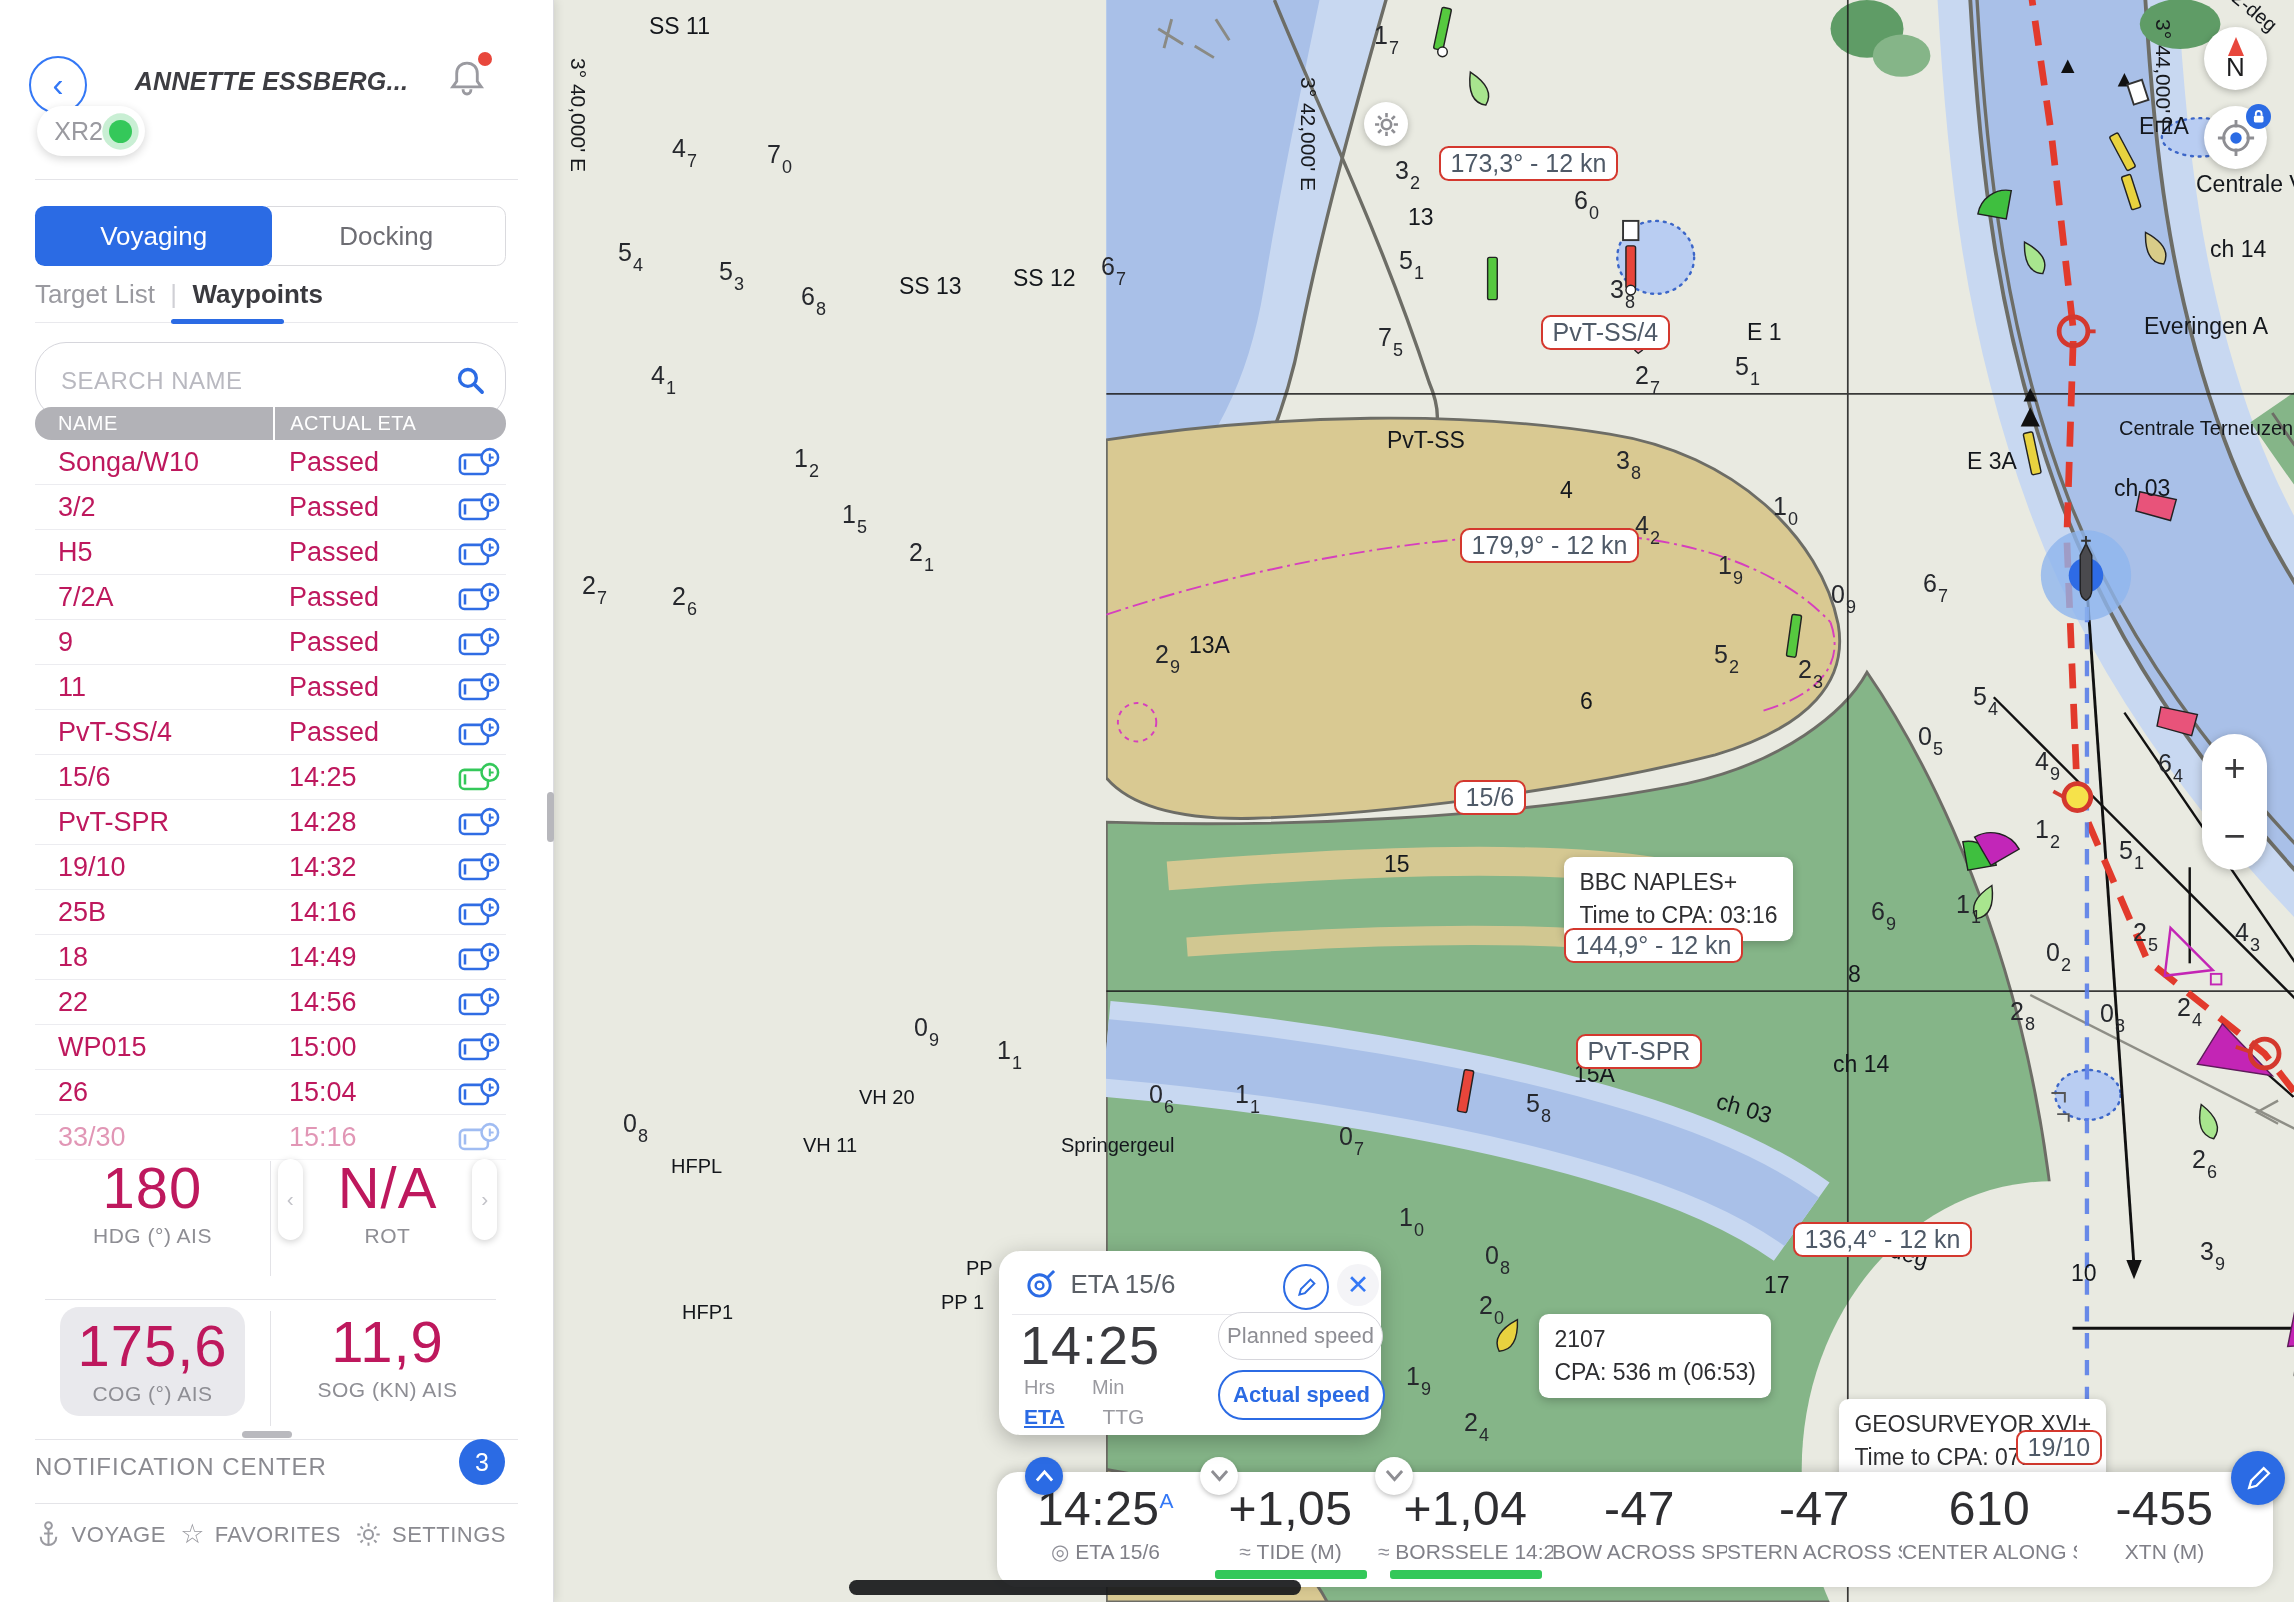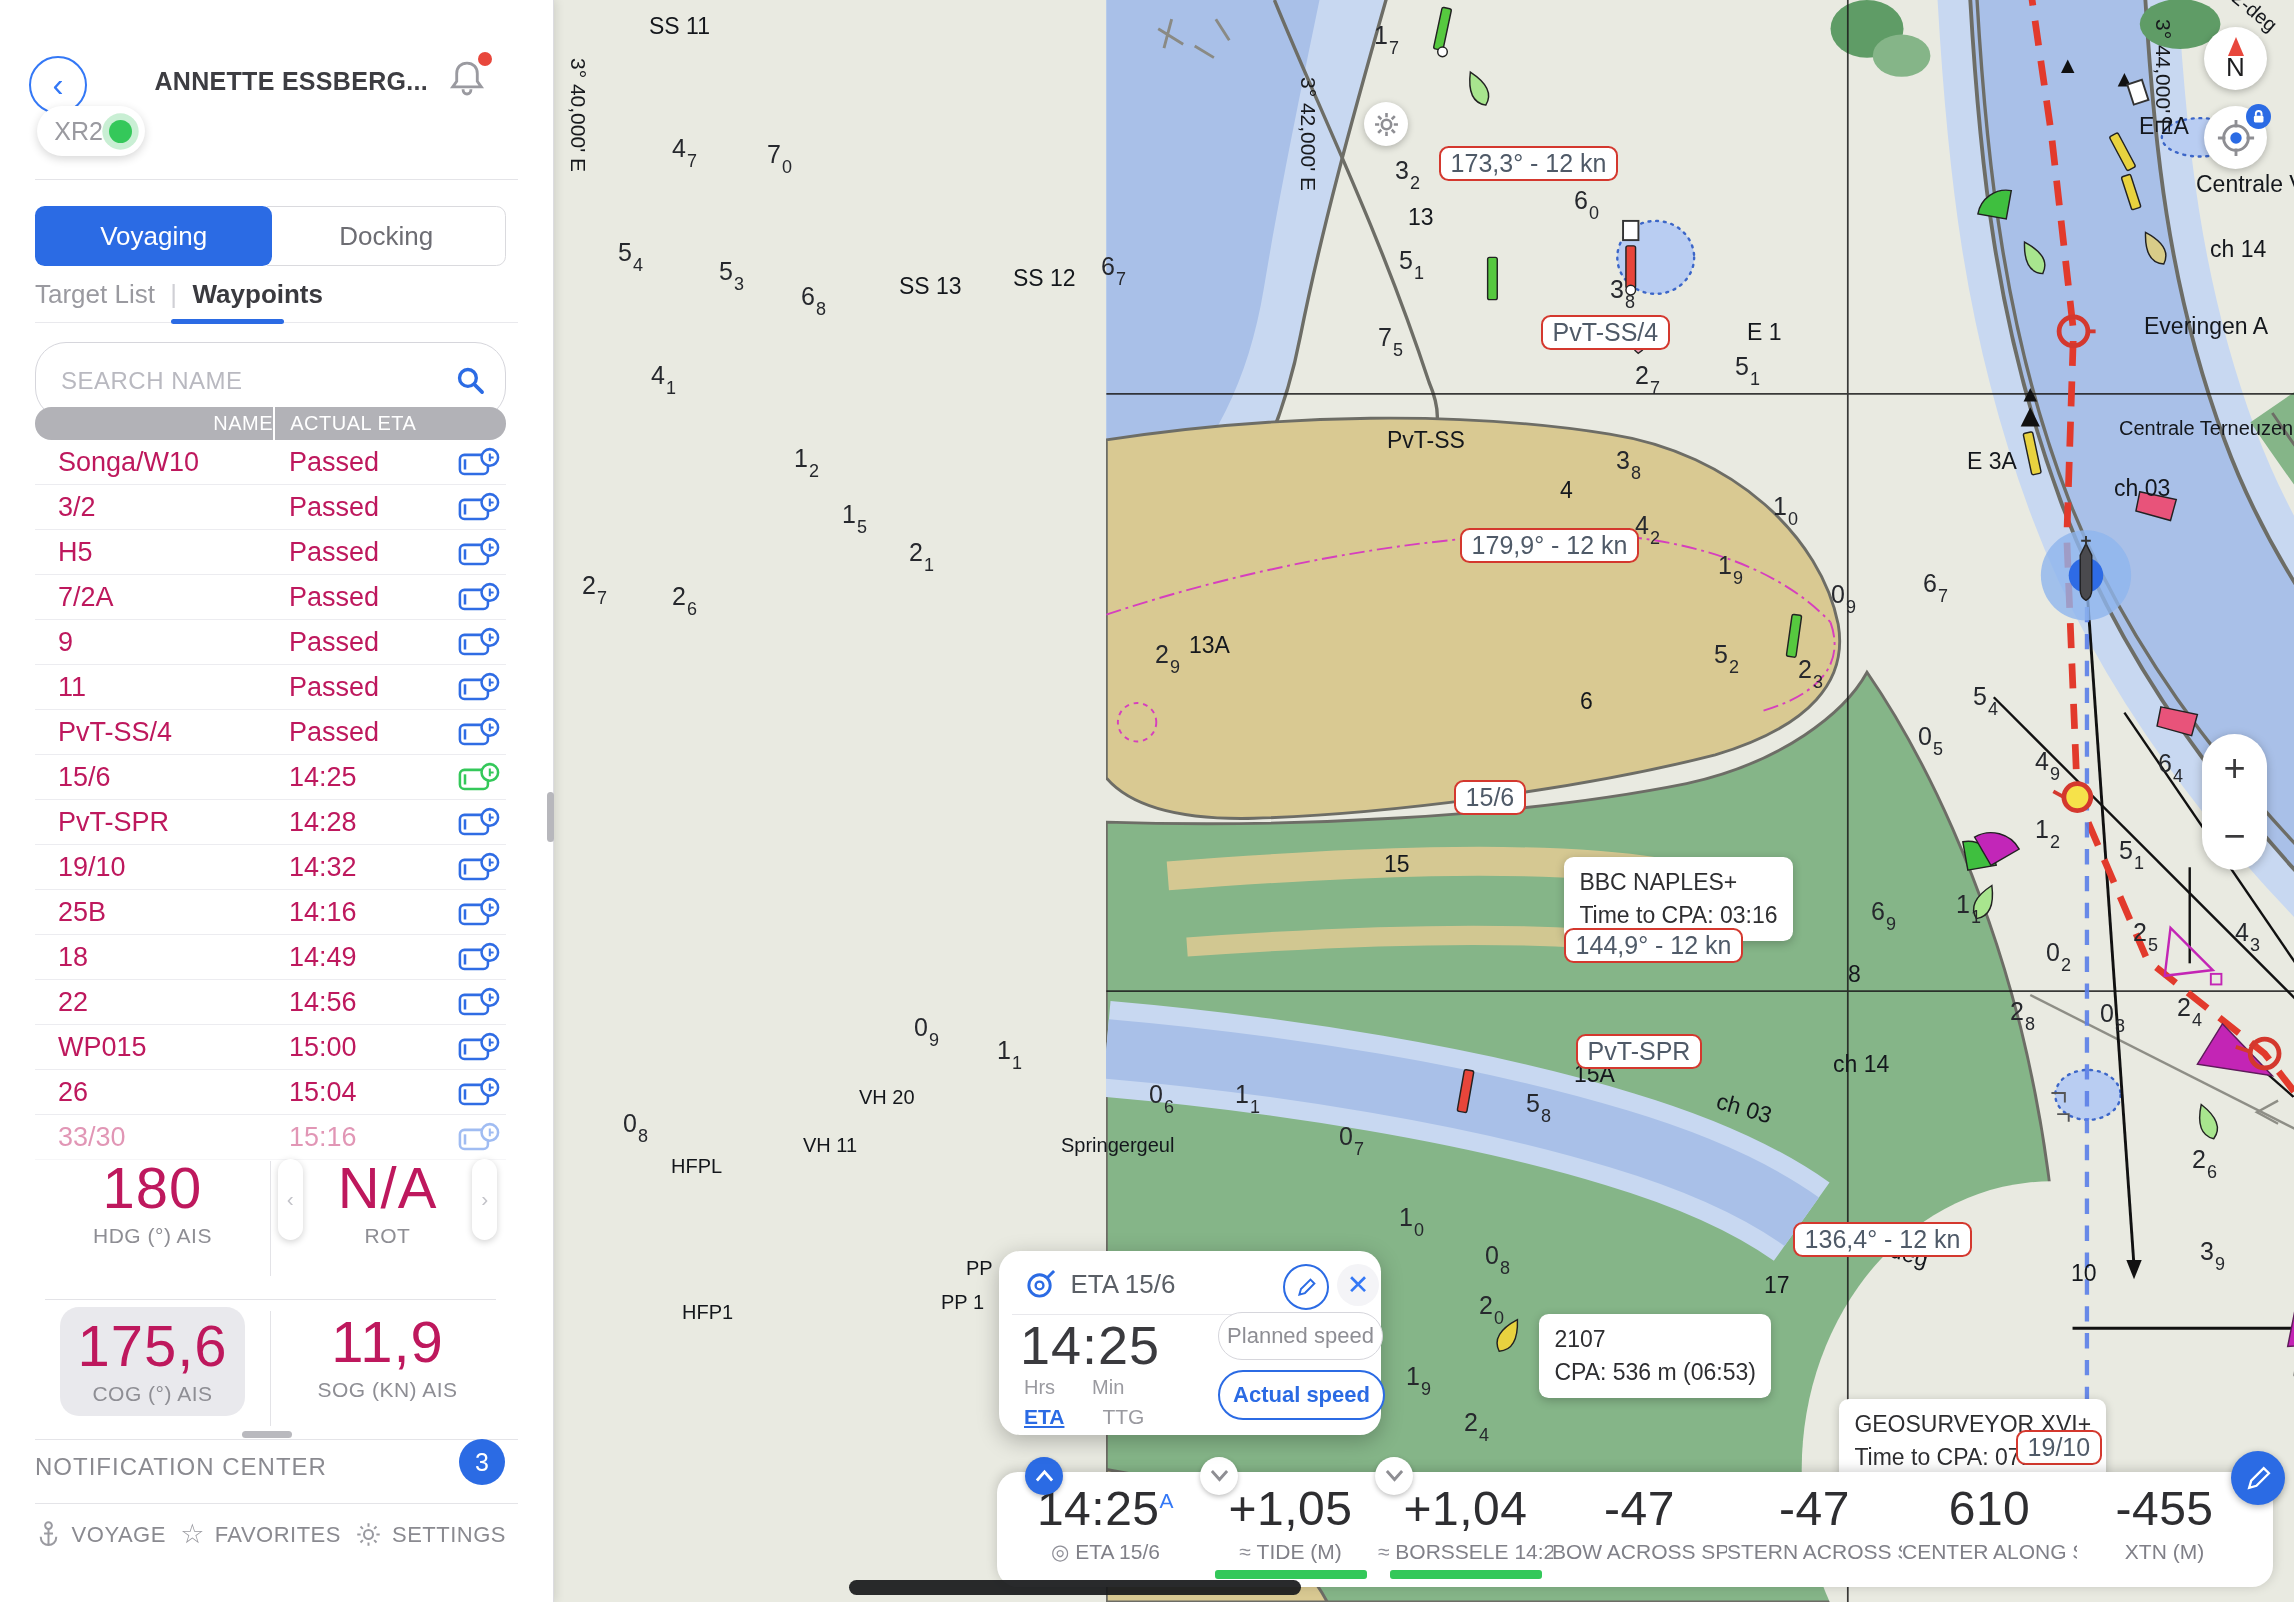--- a/index.html
+++ b/index.html
@@ -57,42 +57,42 @@
   .blab{margin-top:3.8px;font-size:21px;color:#808088;white-space:nowrap;overflow:hidden;}
   .ul-bar{display:none;position:absolute;left:11.5px;right:11.5px;bottom:0;height:8.6px;border-radius:2.9px;background:#34c85a;}
   .bcell.ul .ul-bar{display:block;}
   .cell-icon{display:none;margin-right:5.8px;color:#909098;}
   .cell-icon.ic-target::before{content:"◎";display:inline;}
   .cell-icon.ic-tide::before{content:"≈";display:inline;}
   .cell-icon[class*="ic-"]{display:inline;}
   
   .sidebar{position:absolute;left:0;top:0;width:553px;height:1602px;background:#fff;z-index:50;box-shadow:1.9px 0 9.6px rgba(0,0,0,.12);border-right:1px solid #dcdce0;}
   .backbtn{position:absolute;left:29px;top:56px;width:54px;height:54px;border-radius:50%;border:2.4px solid #3478f6;display:flex;align-items:center;justify-content:center;font-size:33px;color:#3478f6;background:#fff;}
-  .sb-title{position:absolute;left:115px;right:125px;top:67px;text-align:right;font-size:25px;color:#3d3d42;font-weight:600;letter-spacing:0.3px;white-space:nowrap;overflow:hidden;}
+  .sb-title{position:absolute;left:115px;right:125px;top:67px;text-align:center;font-size:25px;color:#3d3d42;font-weight:600;letter-spacing:0.3px;white-space:nowrap;overflow:hidden;font-style:italic;}
   .bell{position:absolute;left:448px;top:58px;}
   .bell-dot{position:absolute;left:478px;top:52px;width:14.4px;height:14.4px;border-radius:50%;background:#e8473c;}
   .xr2{position:absolute;left:37px;top:106px;width:108px;height:50px;border-radius:25px;background:#fff;box-shadow:0 2.9px 9.6px rgba(0,0,0,.16);display:flex;align-items:center;justify-content:space-between;padding:0 9.6px 0 17.3px;box-sizing:border-box;}
   .xr2 .tag{font-size:25px;color:#9a9aa0;}
   .xr2 .dot{width:23px;height:23px;border-radius:50%;background:#34c85a;box-shadow:0 0 0 6.7px #c9efd4;margin-right:3.8px;}
   .hr1{position:absolute;left:35px;right:35px;top:179px;height:1.4px;background:#e4e4e8;}
   .seg{position:absolute;left:35px;top:206px;width:471px;height:60px;display:flex;border-radius:11.5px;}
   .seg .tab{flex:1;display:flex;align-items:center;justify-content:center;font-size:26px;}
   .seg .tab.on{background:#2b6be4;color:#fff;border-radius:9.6px;z-index:2;}
   .seg .tab.off{background:#fff;color:#6d6d73;border:1.9px solid #dadade;border-radius:0 9.6px 9.6px 0;margin-left:-5.8px;}
   .subtabs{position:absolute;left:35px;top:279px;font-size:26px;display:flex;gap:15.4px;align-items:center;text-align:center;}
   .subtabs .t-off{color:#9a9aa0;}
   .subtabs .sep{color:#d0d0d5;}
   .subtabs .t-on{color:#3a3a3f;font-weight:600;}
   .sub-underline{position:absolute;left:171px;top:319px;width:113px;height:4.8px;background:#2b6be4;border-radius:2.9px;}
   .sub-border{position:absolute;left:35px;right:35px;top:322px;height:1.4px;background:#e9e9ed;}
   .search{position:absolute;left:35px;top:342px;width:471px;height:77px;border:1.9px solid #d6d6dc;border-radius:31px;box-sizing:border-box;display:flex;align-items:center;padding:0 19px 0 23px;}
   .search input{border:0;outline:0;flex:1;font-size:24px;letter-spacing:0.5px;color:#3a3a3f;font-family:inherit;background:transparent;}
   .search input::placeholder{color:#b9b9c0;}
   .thead{position:absolute;left:35px;top:407px;width:471px;height:33px;background:#b2b2b7;border-radius:16.3px;display:flex;align-items:center;color:#fff;font-size:20px;letter-spacing:0.5px;}
-  .thead .c1{padding-left:23px;width:215px;text-align:right;}
+  .thead .c1{padding-left:23px;width:215px;}
   .thead .vdiv{width:1.9px;height:100%;background:#fff;}
   .thead .c2{padding-left:15.4px;}
   .wlist{position:absolute;left:35px;top:440px;width:471px;}
   .wrow{position:relative;height:44px;display:flex;align-items:center;border-bottom:1.4px solid #ececf0;color:#be185d;font-size:27px;}
   .wrow .nm{padding-left:23px;width:231px;white-space:nowrap;overflow:hidden;}
   .wrow .et{width:154px;}
   .wrow .eta-ic{margin-left:auto;margin-right:5.8px;color:#2f6ce4;display:flex;}
   .wrow.active .eta-ic{color:#34c85a;}
   .wrow.dim{opacity:.45;}
   .stats{position:absolute;left:35px;top:1153px;width:471px;height:277px;}

